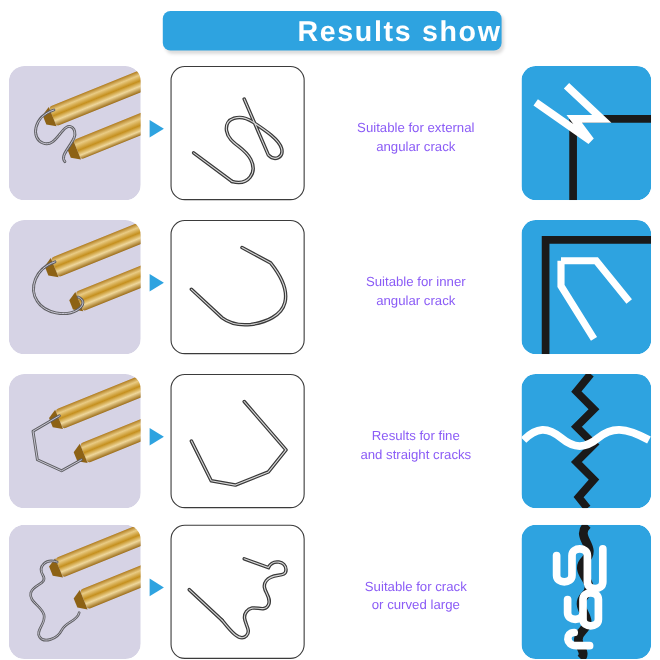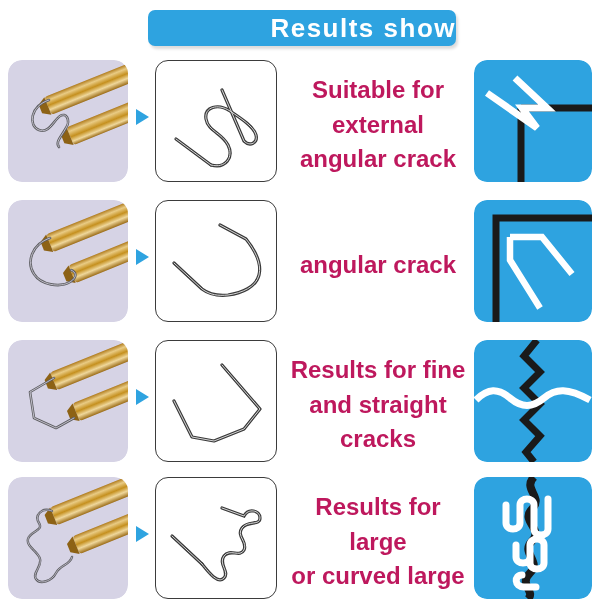--- a/index.html
+++ b/index.html
@@ -97,23 +97,23 @@
     left: 288px;
     top: 0;
     width: 180px;
     height: 140px;
     display: flex;
     align-items: center;
     justify-content: center;
     text-align: center;
   }
   .caption-text {
-    color: #be185d;
-    font-size: 24px;
-    font-weight: bold;
+    color: #8b5cf6;
+    font-size: 12px;
+    font-weight: normal;
     line-height: 1.45;
   }
   .caption-text .l2 { display: block; }
 
   
   .crack-icon {
     position: absolute;
     left: 474px;
     top: 5px;
     width: 118px;
@@ -252,20 +252,21 @@
         <g fill="none" stroke="#d8d8d8" stroke-width="1" stroke-linecap="round" stroke-linejoin="round">
           <path d="M18 62 L46 88 C54 94 62 95 72 94
                    C86 92 100 86 103 74
                    C106 62 98 48 90 38 L64 24"></path>
         </g>
       </svg>
     </div>
 
     <div class="caption">
       <div class="caption-text">
+        <span>Suitable for inner</span>
         <span class="l2">angular crack</span>
       </div>
     </div>
 
     <div class="crack-icon">
       <svg width="118" height="122" viewBox="0 0 118 122">
         <rect x="0" y="0" width="118" height="122" rx="13" fill="#2ea3e0"></rect>
         <path d="M22 122 L22 18 L118 18" stroke="#1a1a1a" stroke-width="7" fill="none"></path>
         <path d="M36 37 L36 60 L66 108" stroke="#ffffff" stroke-width="6.5" fill="none" stroke-linejoin="miter" stroke-linecap="butt"></path>
         <path d="M36 37 L68 37 L98 74" stroke="#ffffff" stroke-width="6.5" fill="none" stroke-linejoin="miter" stroke-linecap="butt"></path>
@@ -382,21 +383,21 @@
           <path d="M16 58 L46 86"></path>
           <path d="M46 86 C54 96 62 106 68 100 C74 94 62 86 68 78
                    C74 70 84 80 88 72 C92 64 80 58 86 50
                    C92 42 104 48 104 40 C104 32 92 30 88 38 L66 30"></path>
         </g>
       </svg>
     </div>
 
     <div class="caption">
       <div class="caption-text">
-        <span>Results for large</span>
+        <span>Suitable for crack</span>
         <span class="l2">or curved large</span>
       </div>
     </div>
 
     <div class="crack-icon">
       <svg width="118" height="122" viewBox="0 0 118 122">
         <rect x="0" y="0" width="118" height="122" rx="13" fill="#2ea3e0"></rect>
         <path d="M60 0 C48 12 70 20 58 32 C46 44 70 52 58 64
                  C46 76 68 84 56 96 C44 108 62 114 54 122" fill="none" stroke="#1a1a1a" stroke-width="8" stroke-linecap="butt"></path>
         <path d="M32 28 L32 46 C32 54 46 54 46 46 L46 28

